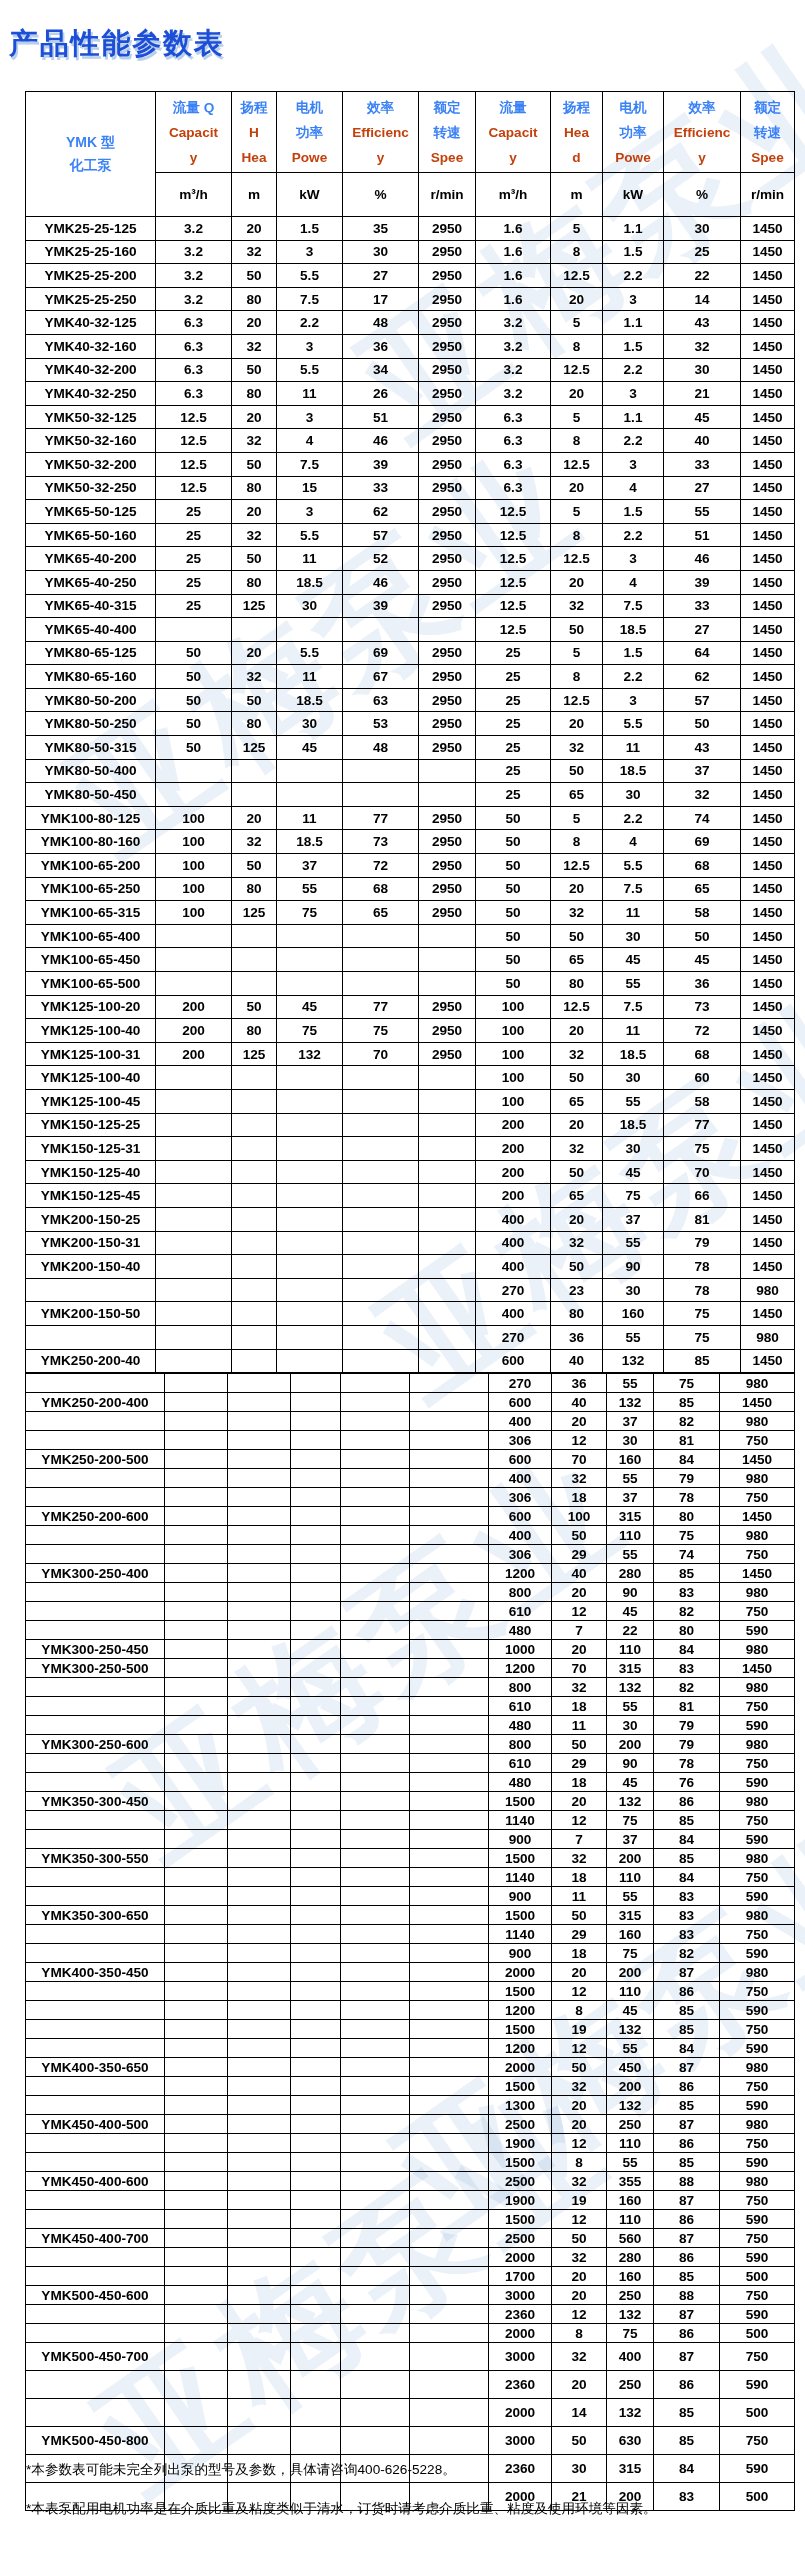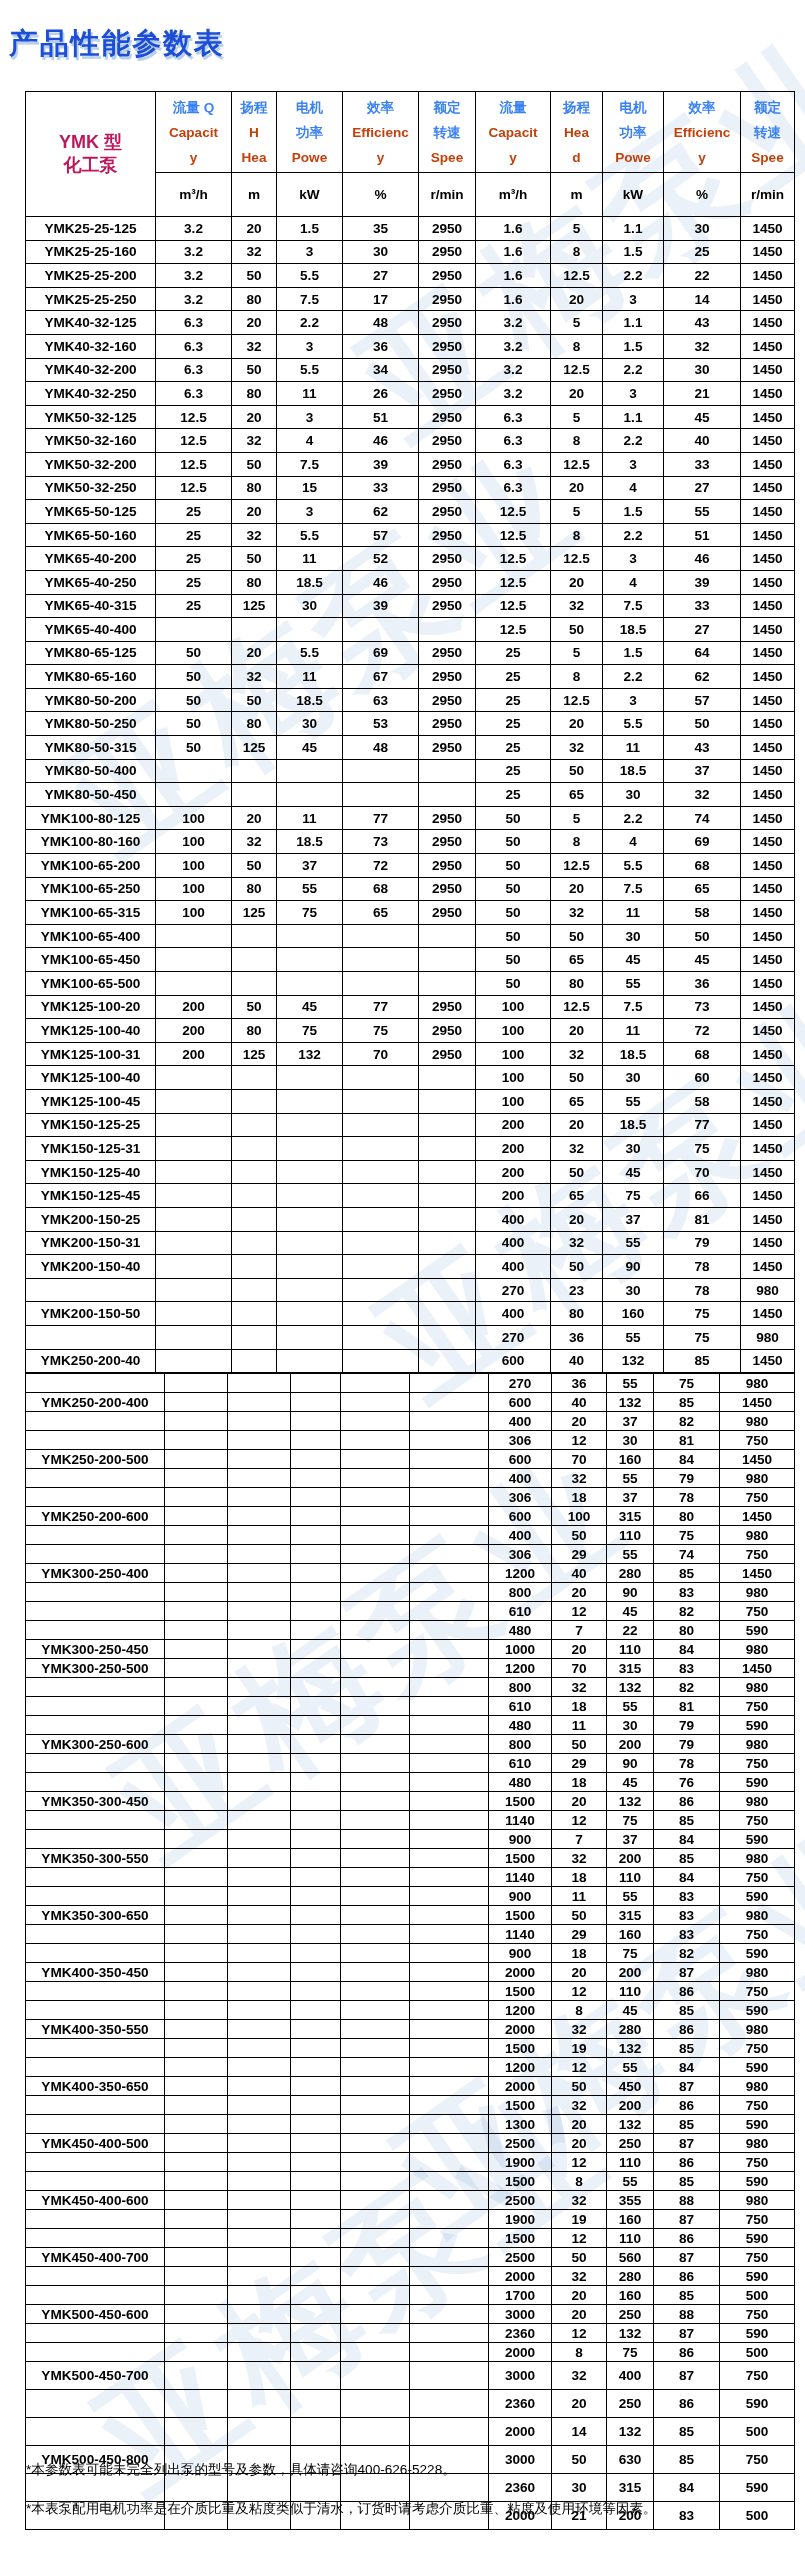--- a/index.html
+++ b/index.html
@@ -18,21 +18,21 @@
     white-space:nowrap; pointer-events:none; letter-spacing:9px;
   }
   .tables { position:absolute; left:25px; top:91px; width:771px; z-index:1; }
   table { border-collapse:collapse; table-layout:fixed; width:770px; background:transparent; }
   table { border:1.8px solid #000; }
   td {
     border:0.9px solid #000; padding:0; text-align:center;
     font-size:13.6px; font-weight:bold; color:#000;
     overflow:hidden; white-space:nowrap;
   }
-  .model-h { font-size:18px; color:#be185d; line-height:23.5px;text-align:center; }
+  .model-h { font-size:14px; color:#3b82f6; line-height:23.5px;text-align:center; }
   .hlabel { height:80px; vertical-align:middle; }
   .hlabel div { line-height:25px; }
   .hlabel .zh { color:#3b82f6; font-size:13.6px; }
   .hlabel .en { color:#c2410c; font-size:13.6px; }
   .hunit td, td.hunit { height:43px;text-align:center; }
   #tbody1 td { height:22.6px; }
   #tbody2 td { height:18px; }
   #tbody2 tr:nth-last-child(-n+6) td { height:27px; }
   tr.grp td { border-top:1.8px solid #000; }
   td.model { font-size:13.6px; }
@@ -1231,33 +1231,20 @@
             <td></td>
             <td></td>
             <td></td>
             <td></td>
             <td>1200</td>
             <td>8</td>
             <td>45</td>
             <td>85</td>
             <td>590</td>
           </tr>
-          <tr class="grp">
-            <td class="model">YMK400-350-550</td>
-            <td></td>
-            <td></td>
-            <td></td>
-            <td></td>
-            <td></td>
-            <td>2000</td>
-            <td>32</td>
-            <td>280</td>
-            <td>86</td>
-            <td>980</td>
-          </tr>
           <tr>
             <td class="model"></td>
             <td></td>
             <td></td>
             <td></td>
             <td></td>
             <td></td>
             <td>1500</td>
             <td>19</td>
             <td>132</td>

